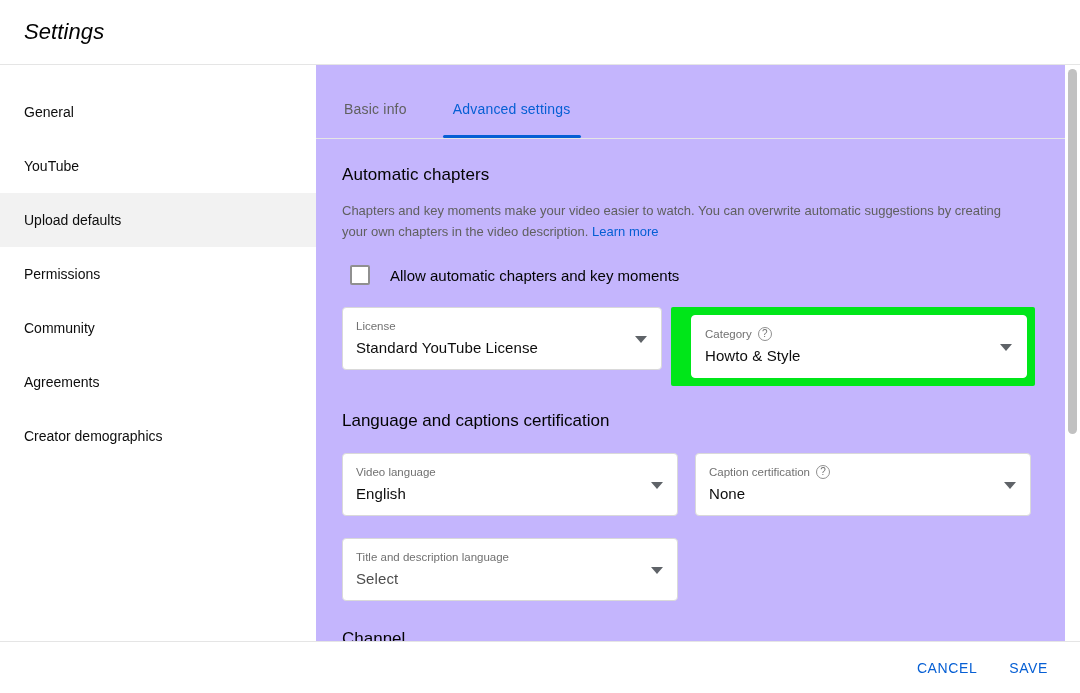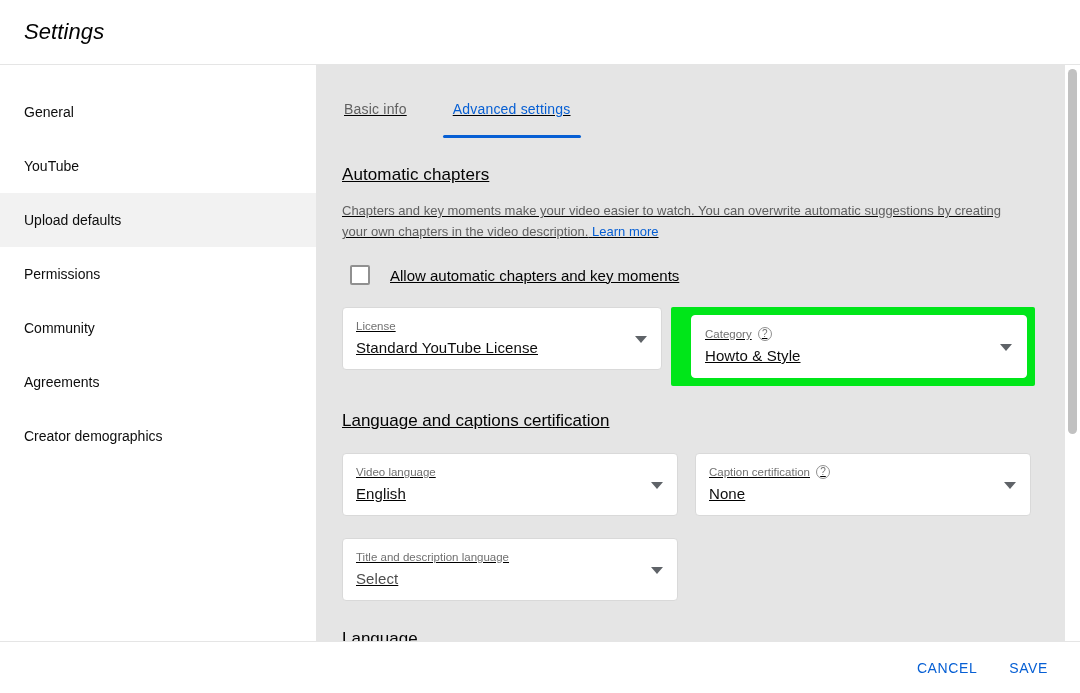--- a/index.html
+++ b/index.html
@@ -61,23 +61,22 @@
     background: #f2f2f2;
     font-weight: 500;
   }
 
   
   .content {
     position: absolute;
     left: 316px; top: 65px;
     width: 749px;
     height: 576px;
-    background: #e5e5e5;
+    background: #c4b5fd;
     overflow: hidden;
-    text-decoration: underline;
   }
 
   .tabs {
     position: relative;
     height: 74px;
     border-bottom: 1px solid #e5e5e5;
     display: flex;
     align-items: flex-end;
     padding-left: 26px;
   }
@@ -363,21 +362,21 @@
       </div>
 
       <div class="field-row">
         <div class="field">
           <div class="field-label">Title and description language</div>
           <div class="field-value placeholder">Select</div>
           <span class="caret"></span>
         </div>
       </div>
 
-      <div class="bottom-section-title">Language</div>
+      <div class="bottom-section-title">Channel</div>
 
     </div>
   </div>
 
   <div class="scrollbar-track">
     <div class="scrollbar-thumb"></div>
   </div>
 
   <div class="footer">
     <button class="footer-btn">CANCEL</button>

